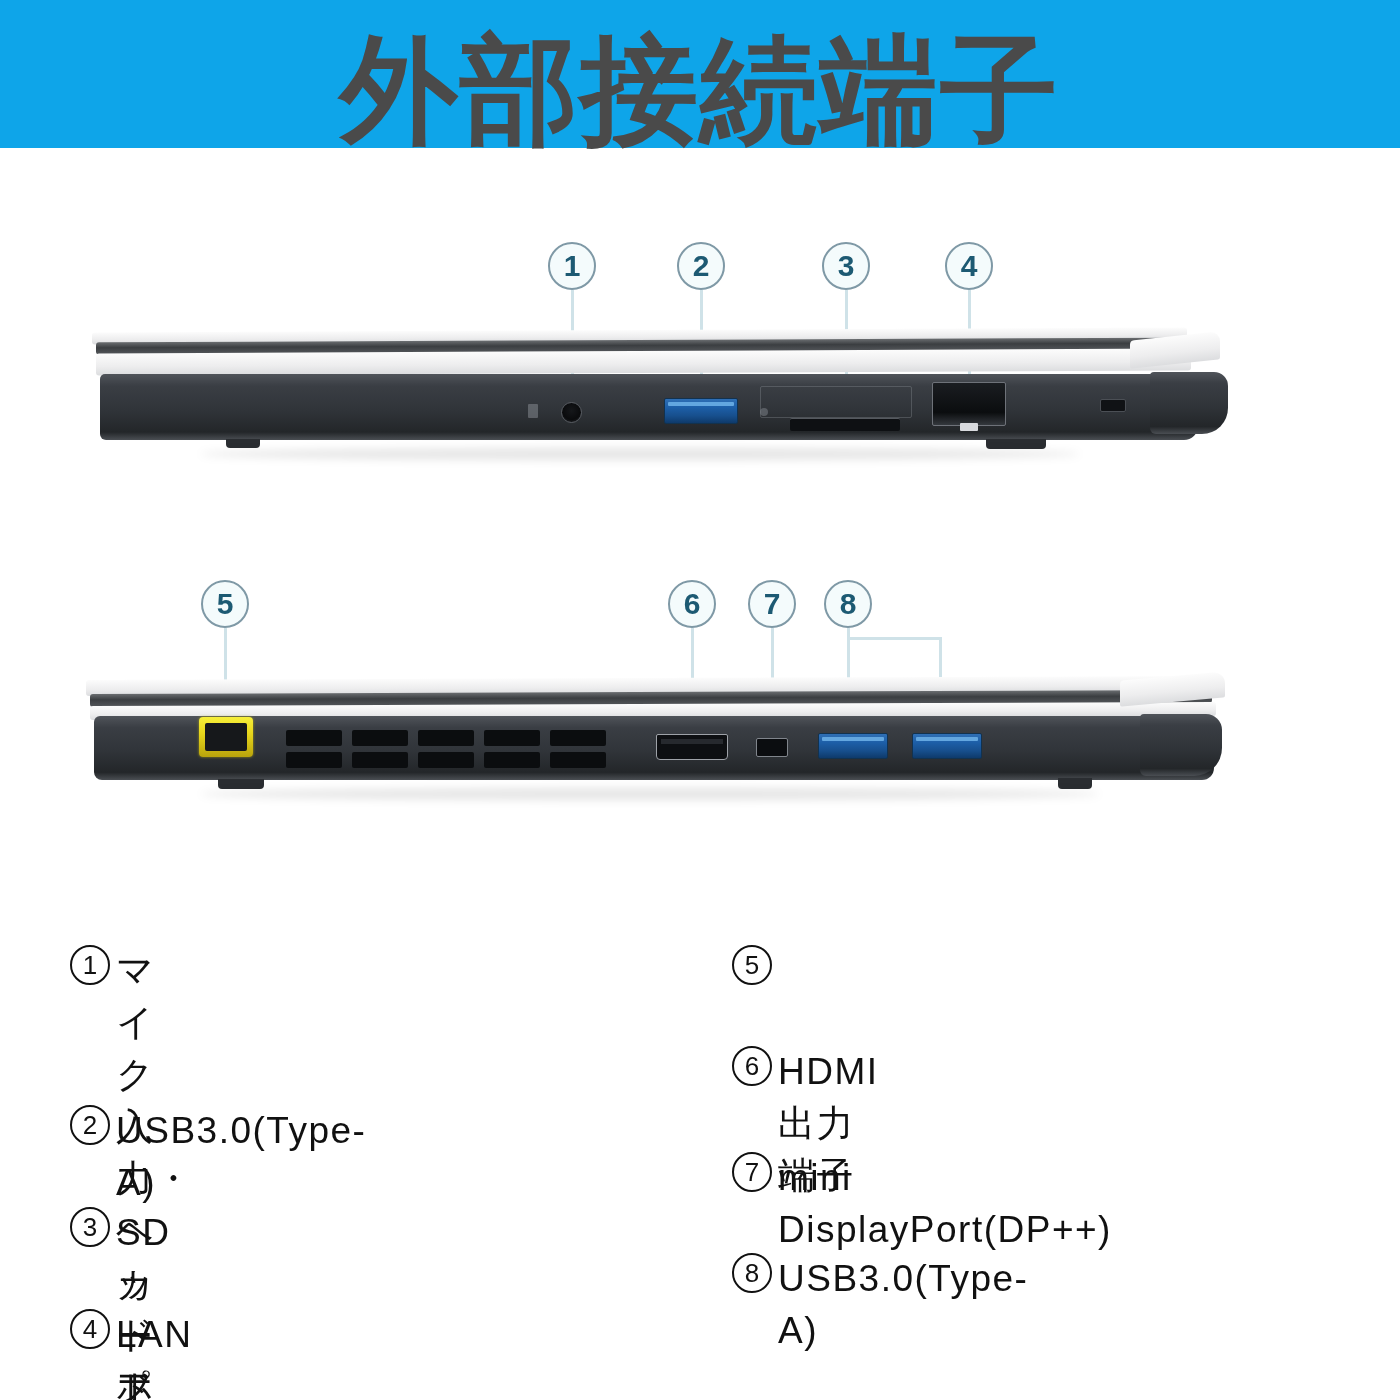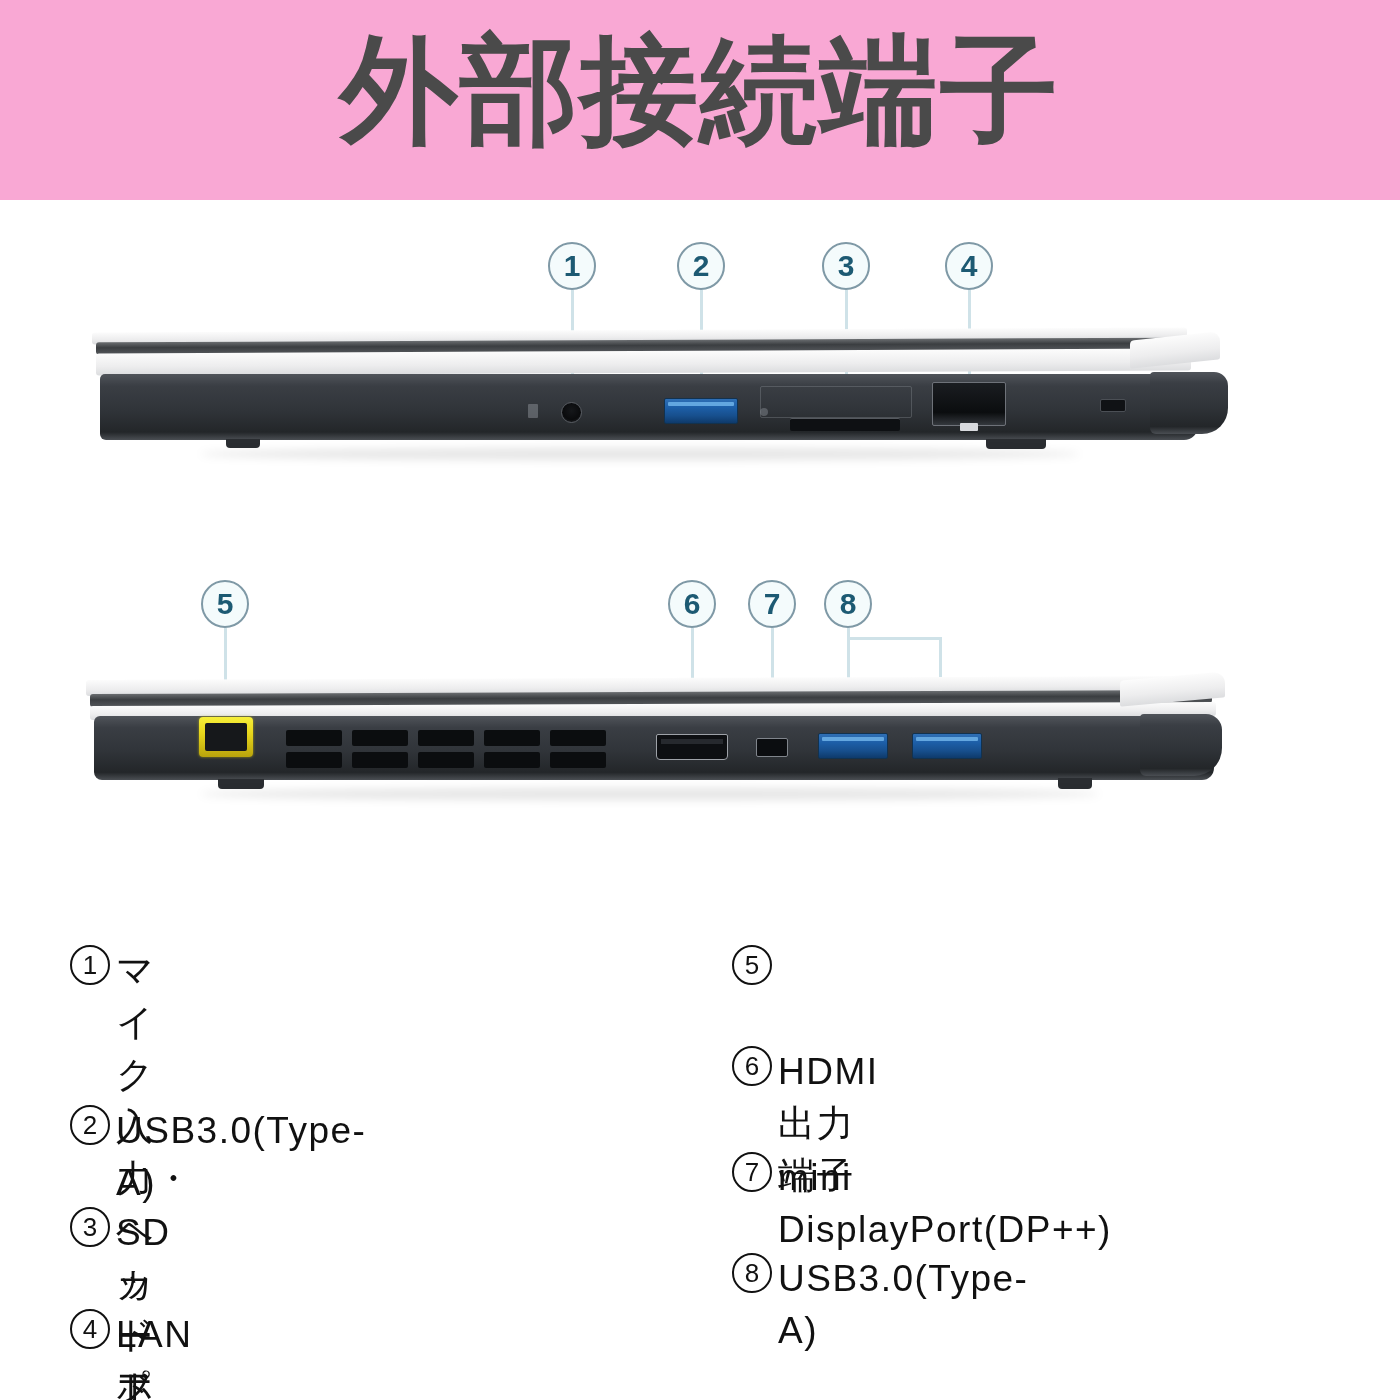--- a/index.html
+++ b/index.html
@@ -6,22 +6,22 @@
   body{
     width:1400px;height:1400px;
     background:#ffffff;
     font-family:"Liberation Sans","DejaVu Sans",sans-serif;
     overflow:hidden;position:relative;
   }
   .page{position:relative;width:1400px;height:1400px;}
 
   
   .header{
-    position:absolute;left:0;top:0;width:1400px;height:200px;
-    background:#f9a8d4;
+    position:absolute;left:0;top:0;width:1400px;height:148px;
+    background:#0ea5e9;
   }
   .header-title{
     position:absolute;left:0;top:20px;width:1400px;
     text-align:center;
     font-size:118px;line-height:140px;
     font-weight:bold;
     color:#4a4a4a;
     letter-spacing:2px;
     white-space:nowrap;
   }

